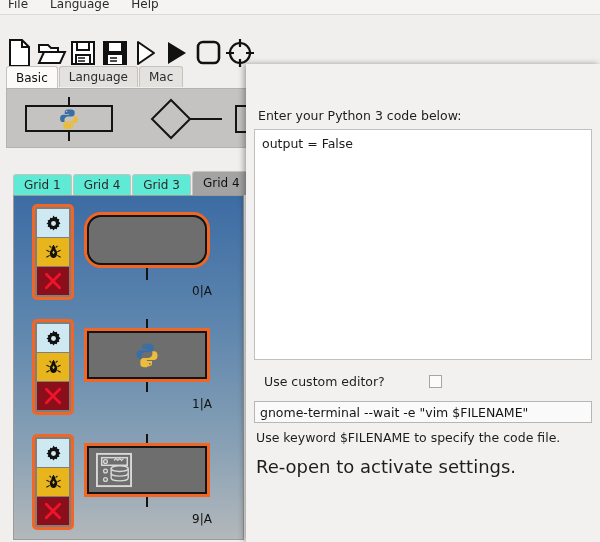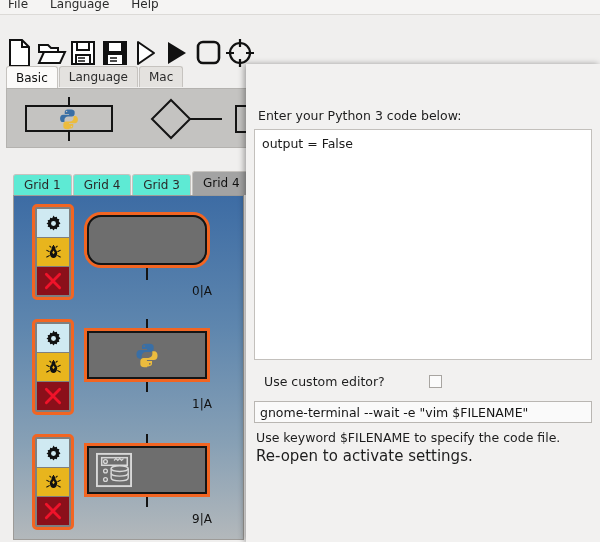--- a/index.html
+++ b/index.html
@@ -73,21 +73,21 @@
   .dbody{position:absolute;left:0;top:32px;width:354px;height:446px;padding:0 8px;box-sizing:border-box;}
   .dlabel{font-size:12.5px;color:#1d1d1d;margin:12px 0 6px 4px;}
   .codearea{height:231px;background:#fff;border:1px solid #c3c0bc;box-sizing:border-box;
     padding:6px 7px;font-size:12.5px;color:#1a1a1a;white-space:pre;overflow:hidden;}
   .rowline{display:flex;align-items:center;margin-top:14px;padding-left:10px;}
   .rowline .lab{font-size:12.5px;color:#1d1d1d;}
   .cbox{width:13px;height:13px;background:#fbfbfb;border:1px solid #a8a5a1;box-sizing:border-box;}
   .editorfield{margin-top:12px;height:22px;background:#fafafa;border:1px solid #b9b6b2;box-sizing:border-box;
     display:flex;align-items:center;padding:0 5px;font-size:12.5px;color:#151515;}
   .hint{font-size:12.5px;color:#1d1d1d;margin-top:7px;padding-left:2px;}
-  .hint2{font-size:15px;color:#1d1d1d;margin-top:2px;padding-left:2px;}
+  .hint2{font-size:18px;color:#1d1d1d;margin-top:11px;padding-left:2px;}
 
   .bottom-stub{position:absolute;left:327px;top:528px;width:3px;height:12px;background:#2a2a2a;}
 </style>
 </head>
 <body>
 
 <div class="menubar">
   <span class="mi">File</span>
   <span class="mi">Language</span>
   <span class="mi">Help</span>

